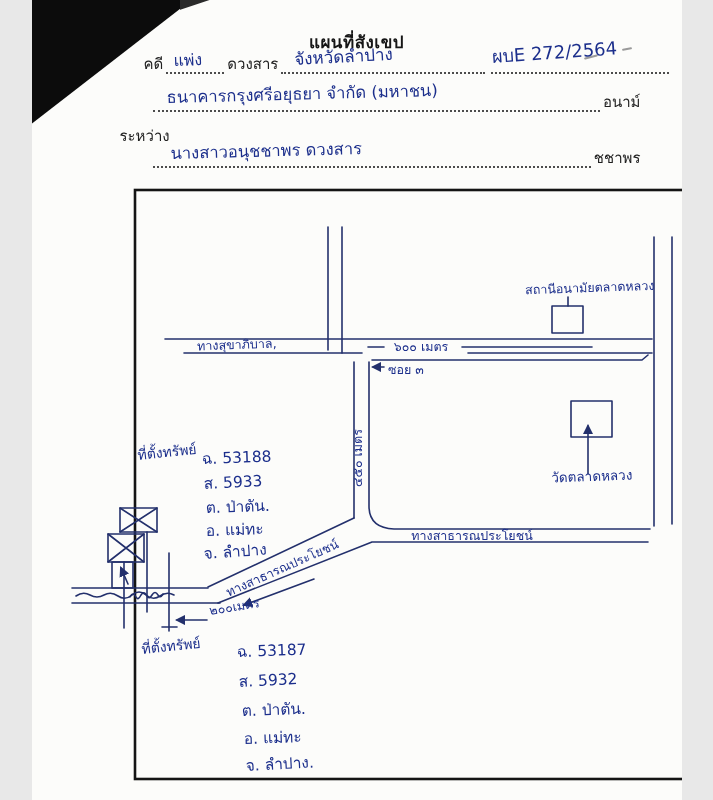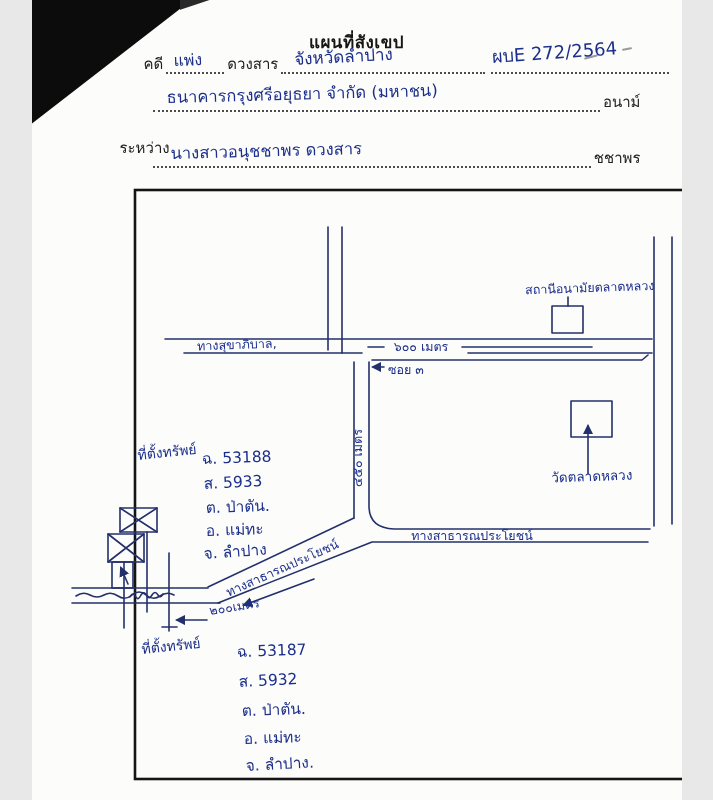--- a/index.html
+++ b/index.html
@@ -57,21 +57,21 @@
     </span>
   </div>
 
   <div class="row" style="top:90px;left:118px;right:41px;">
     <span class="dots">
       <span class="hw" style="left:14px;bottom:0;font-size:16.5px;transform:rotate(-1.5deg);">ธนาคารกรุงศรีอยุธยา จำกัด (มหาชน)</span>
     </span>
     <span class="lbl">อนาม์</span>
   </div>
 
-  <div class="row" style="top:136px;left:88px;">
+  <div class="row" style="top:124px;left:88px;">
     <span class="lbl">ระหว่าง</span>
   </div>
 
   <div class="row" style="top:146px;left:118px;right:41px;">
     <span class="dots">
       <span class="hw" style="left:18px;bottom:0;font-size:16.5px;transform:rotate(-1.5deg);">นางสาวอนุชชาพร ดวงสาร</span>
     </span>
     <span class="lbl">ชชาพร</span>
   </div>
 

